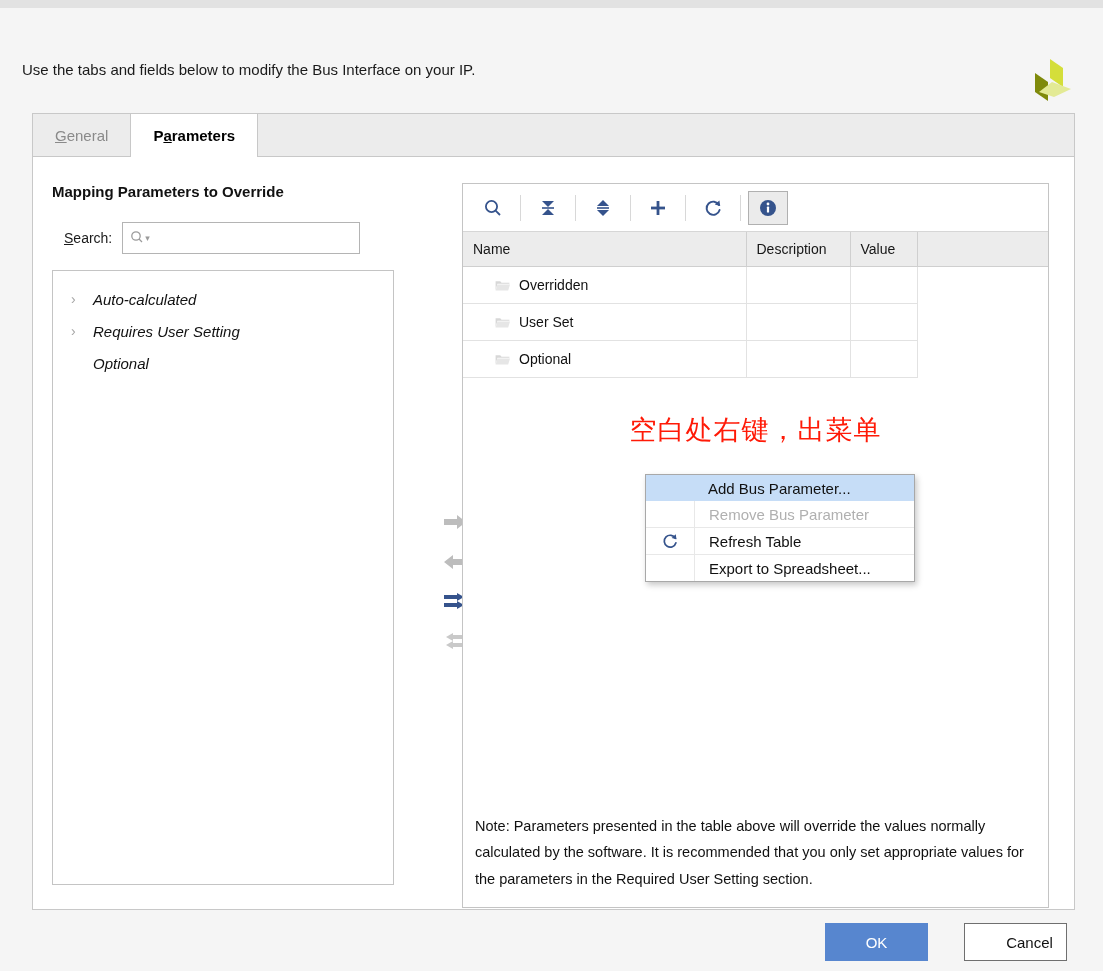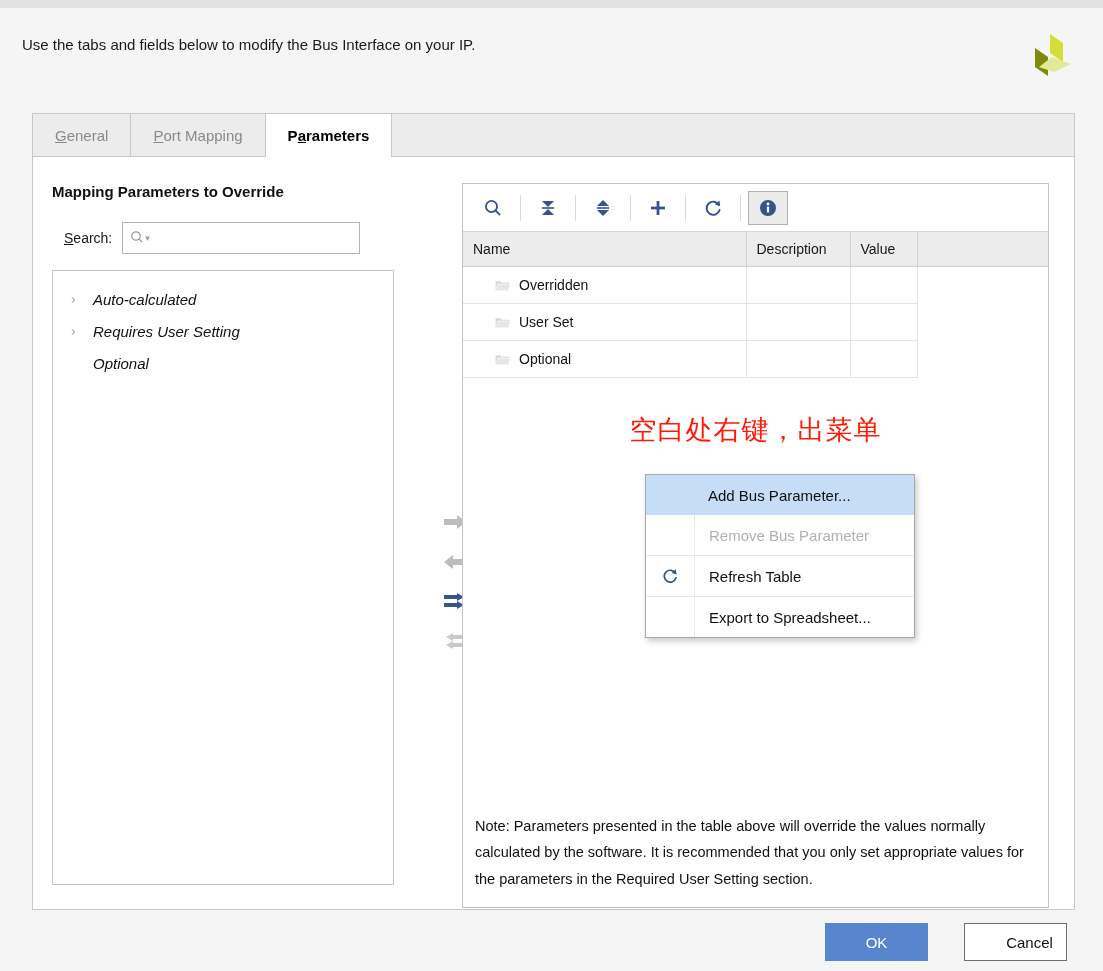--- a/index.html
+++ b/index.html
@@ -8,20 +8,21 @@
     background: #f5f5f5;
     font-family: "Liberation Sans", sans-serif;
     overflow: hidden;
   }
   .top-strip { height: 8px; background: #e2e2e2; width: 100%; }
 
   .header {
     position: relative;
     height: 92px;
     background: #f5f5f5;
+    margin-top: 25px;
   }
   .header-text {
     position: absolute;
     left: 22px; top: 28px;
     font-size: 15px;
     color: #1a1a1a;
   }
   .logo {
     position: absolute;
     right: 22px; top: 16px;
@@ -212,21 +213,21 @@
     position: absolute;
     left: 182px; top: 290px;
     width: 268px;
     background: #fff;
     border: 1px solid #a8a8a8;
     box-shadow: 2px 3px 6px rgba(0,0,0,0.22);
     z-index: 20;
   }
   .ctxitem {
     display: flex; align-items: center;
-    height: 40px;
+    height: 26px;
     font-size: 15px;
     color: #111;
     border-bottom: 1px solid #e8e8e8;
     cursor: default;
   }
   .ctxitem:last-child { border-bottom: none; }
   .ctxgutter {
     width: 48px; flex: 0 0 48px;
     display: flex; align-items: center; justify-content: center;
     border-right: 1px solid #e8e8e8;
@@ -294,23 +295,20 @@
       <polygon points="33,33 52,40 35,48 20,43" fill="#e3ea95"></polygon>
     </svg>
   </div>
 </div>
 
 <div class="tabwrap">
 
   <div class="tabbar">
     <div class="tab">
         <span><u>G</u>eneral</span>
-      </div>
-    <div class="tab">
-        <span><u>P</u>ort Mapping</span>
       </div>
     <div class="tab active">
         <span>P<u>a</u>rameters</span>
       </div>
   </div>
 
   <div class="tabpanel">
 
     <div class="leftpane">
       <div class="pane-title">Mapping Parameters to Override</div>

